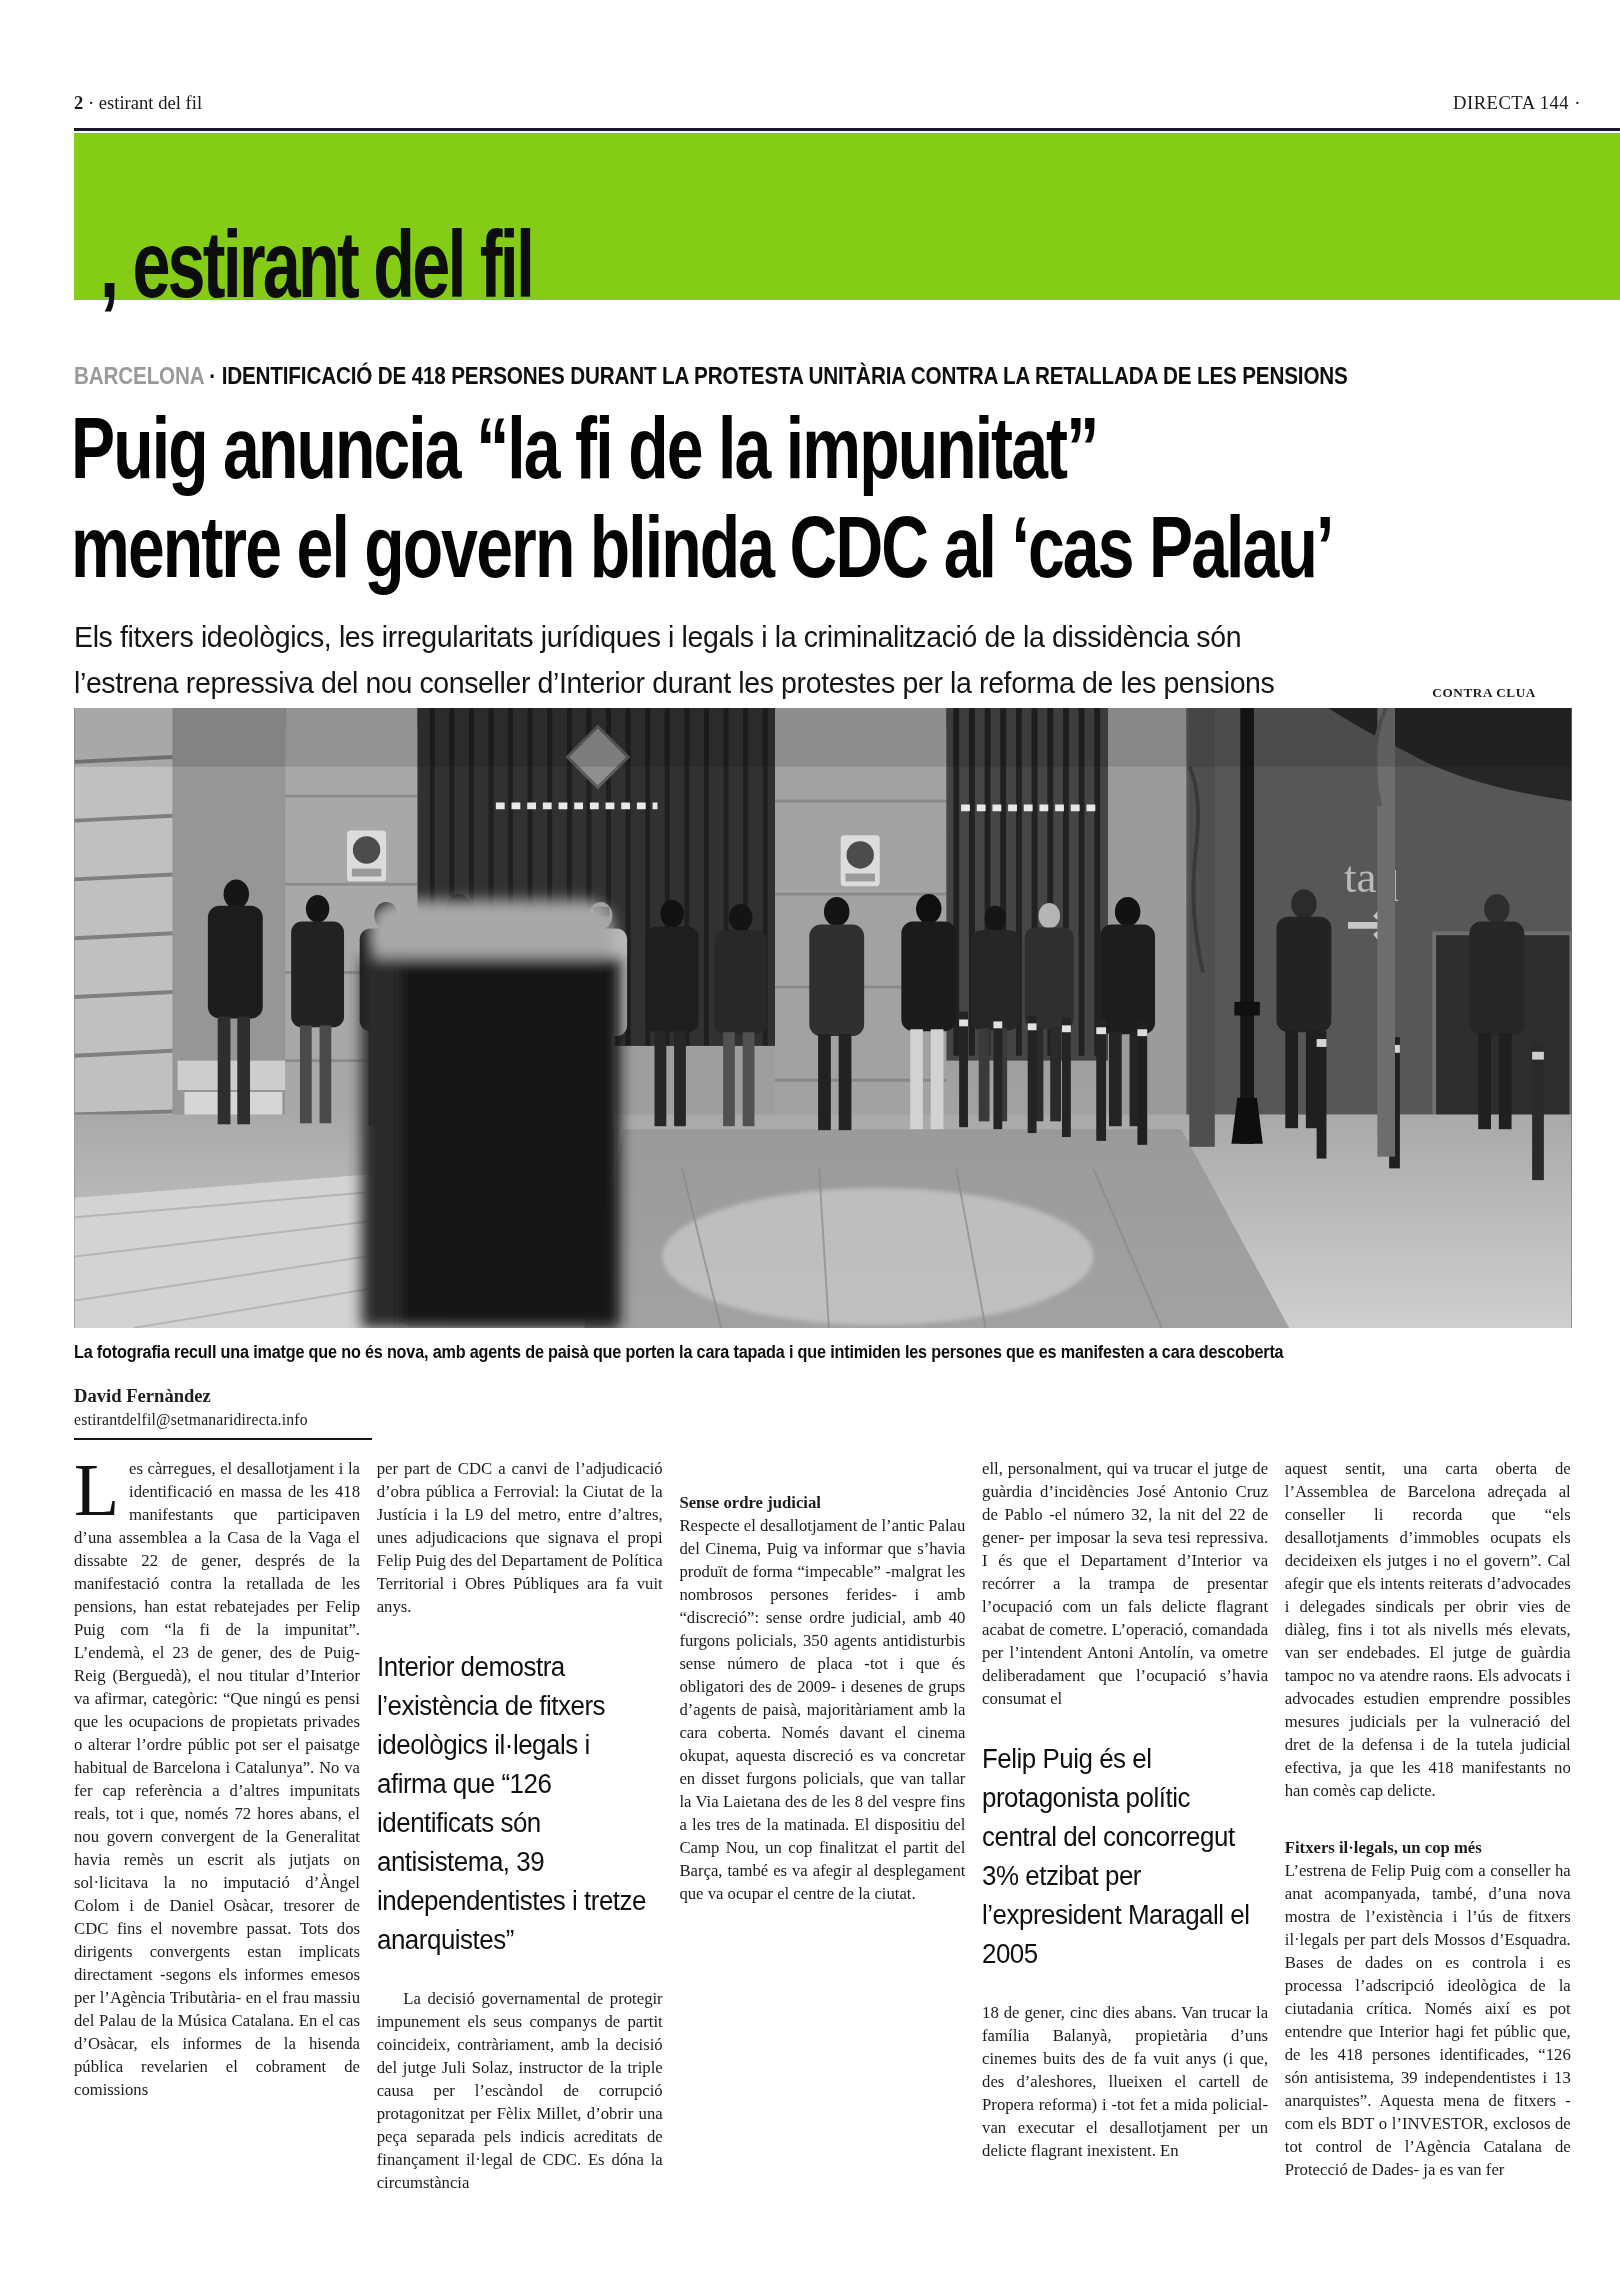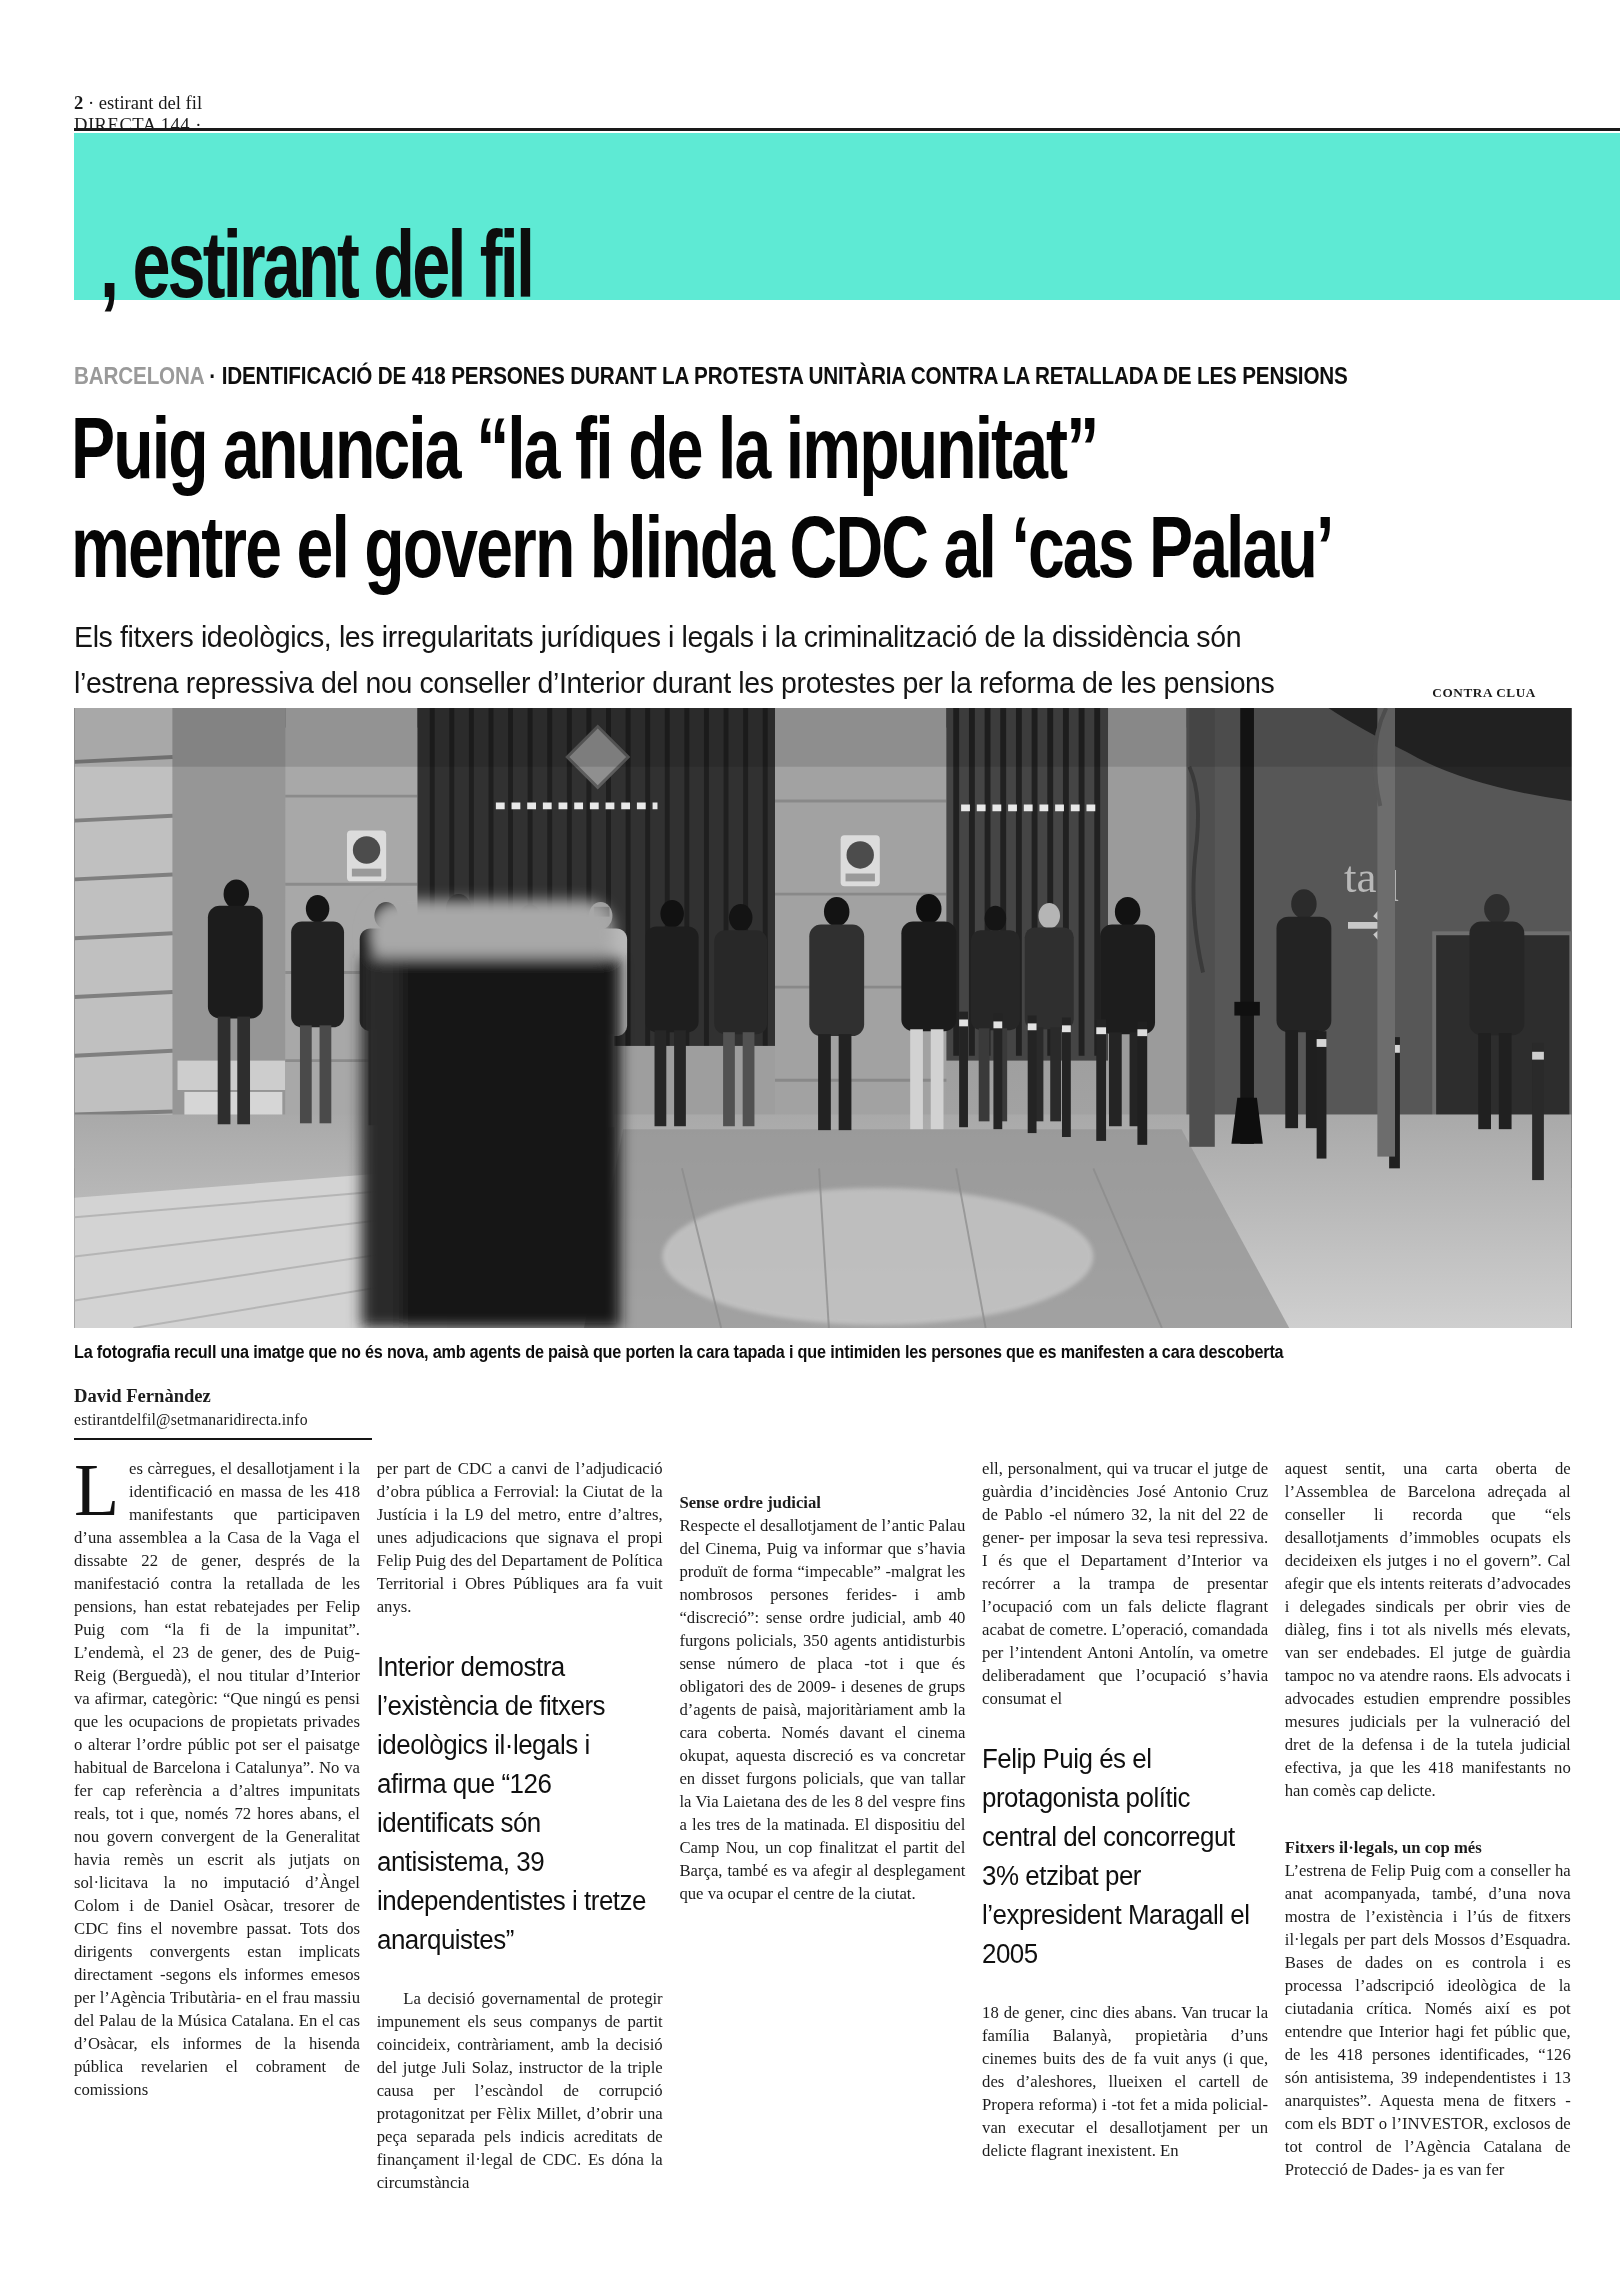--- a/index.html
+++ b/index.html
@@ -1,24 +1,24 @@
 <!DOCTYPE html>
 <html><head>
 <meta charset="utf-8">
 <style>
   html,body{margin:0;padding:0;background:#fff;}
   .page{position:relative;width:1620px;height:2293px;background:#fff;overflow:hidden;
         font-family:"Liberation Serif",serif;color:#1c1c1c;}
   
   .mast{position:absolute;top:92px;left:74px;right:39px;display:flex;justify-content:space-between;
-        font-size:18.6px;color:#1a1a1a;flex-direction:column;}
+        font-size:18.6px;color:#1a1a1a;}
   .mast .bold{font-weight:bold;}
   .mast-right{letter-spacing:0.5px;}
   .toprule{position:absolute;top:128px;left:74px;right:0;height:2.9px;background:#1a1a1a;}
-  .banner{position:absolute;top:133px;left:74px;right:0;height:167px;background:#5eead4;}
+  .banner{position:absolute;top:133px;left:74px;right:0;height:167px;background:#84cc16;}
   .banner-title{position:absolute;left:25.5px;top:82px;font-family:"Liberation Sans",sans-serif;
         font-weight:bold;font-size:95px;line-height:1.05;letter-spacing:-3.9px;white-space:nowrap;
         transform:scaleX(.72);transform-origin:left top;color:#0d0d0d;}
   
   .kicker{position:absolute;top:363px;left:74px;font-family:"Liberation Sans",sans-serif;
         font-weight:bold;font-size:23.5px;letter-spacing:-0.2px;white-space:nowrap;
         transform:scaleX(.88);transform-origin:left top;color:#0e0e0e;}
   .kicker .loc{color:#9a9a9a;}
   
   .headline{position:absolute;top:398px;left:71px;font-family:"Liberation Sans",sans-serif;

